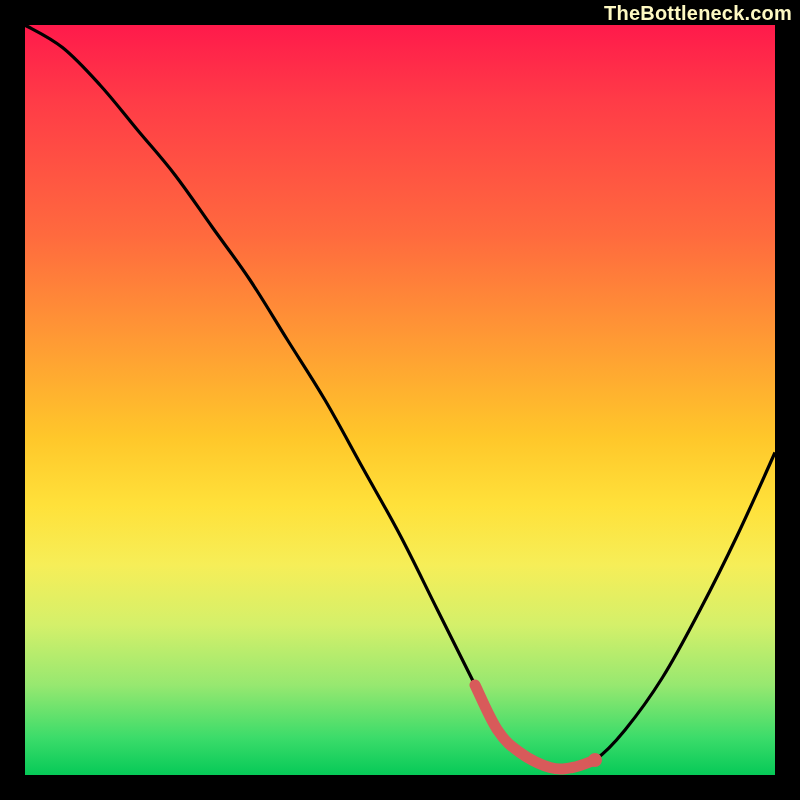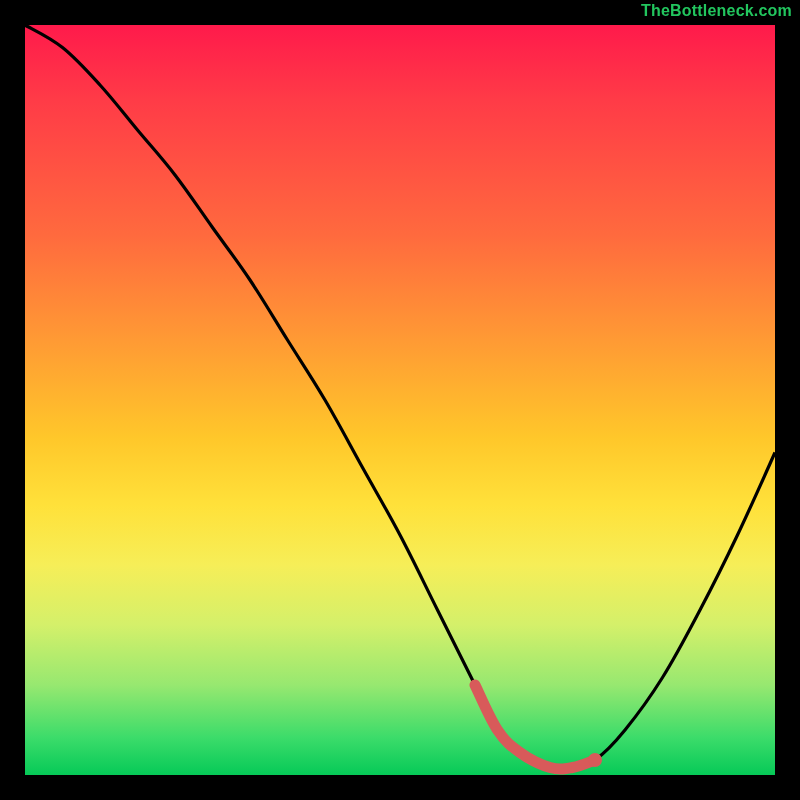--- a/index.html
+++ b/index.html
@@ -38,23 +38,23 @@
       #97e870 88%,
       #3cdc6a 95%,
       #06c957 100%
     );
   }
   .watermark {
     position: absolute;
     top: 2px;
     right: 8px;
     font-family: Arial, Helvetica, sans-serif;
-    font-size: 16px;
+    font-size: 20px;
     font-weight: 600;
-    color: #22c55e;
+    color: #fef9c3;
     letter-spacing: 0.2px;
     user-select: none;
   }
   svg.curve {
     position: absolute;
     left: 25px;
     top: 25px;
     width: 750px;
     height: 750px;
     overflow: visible;

